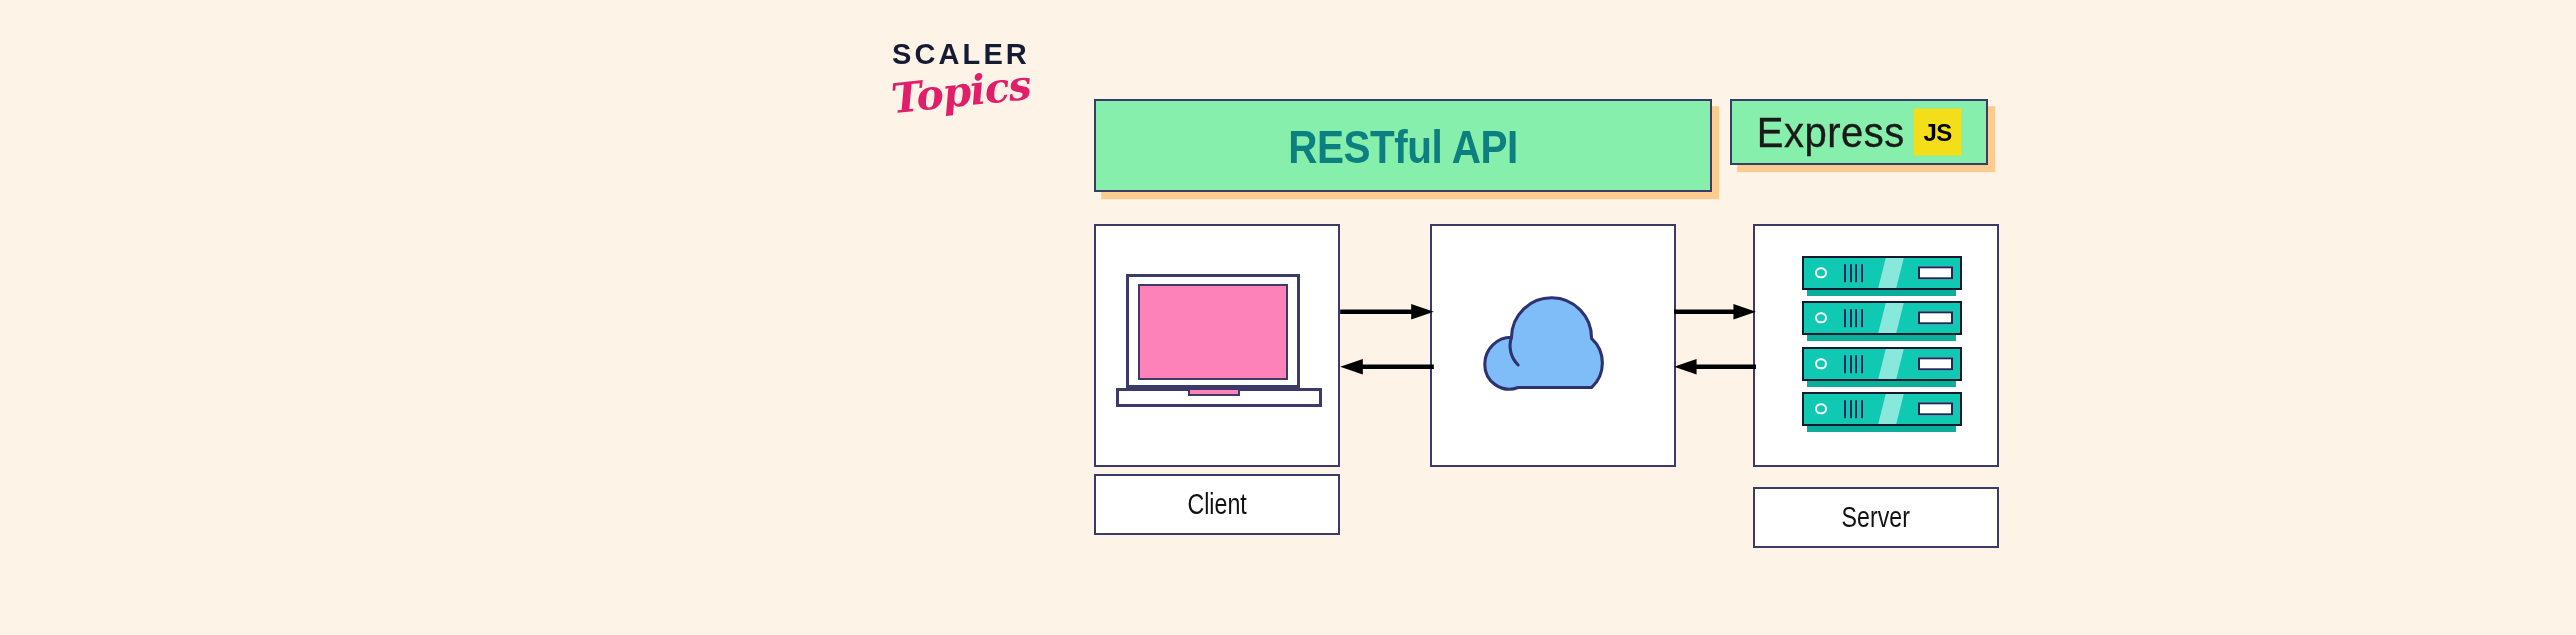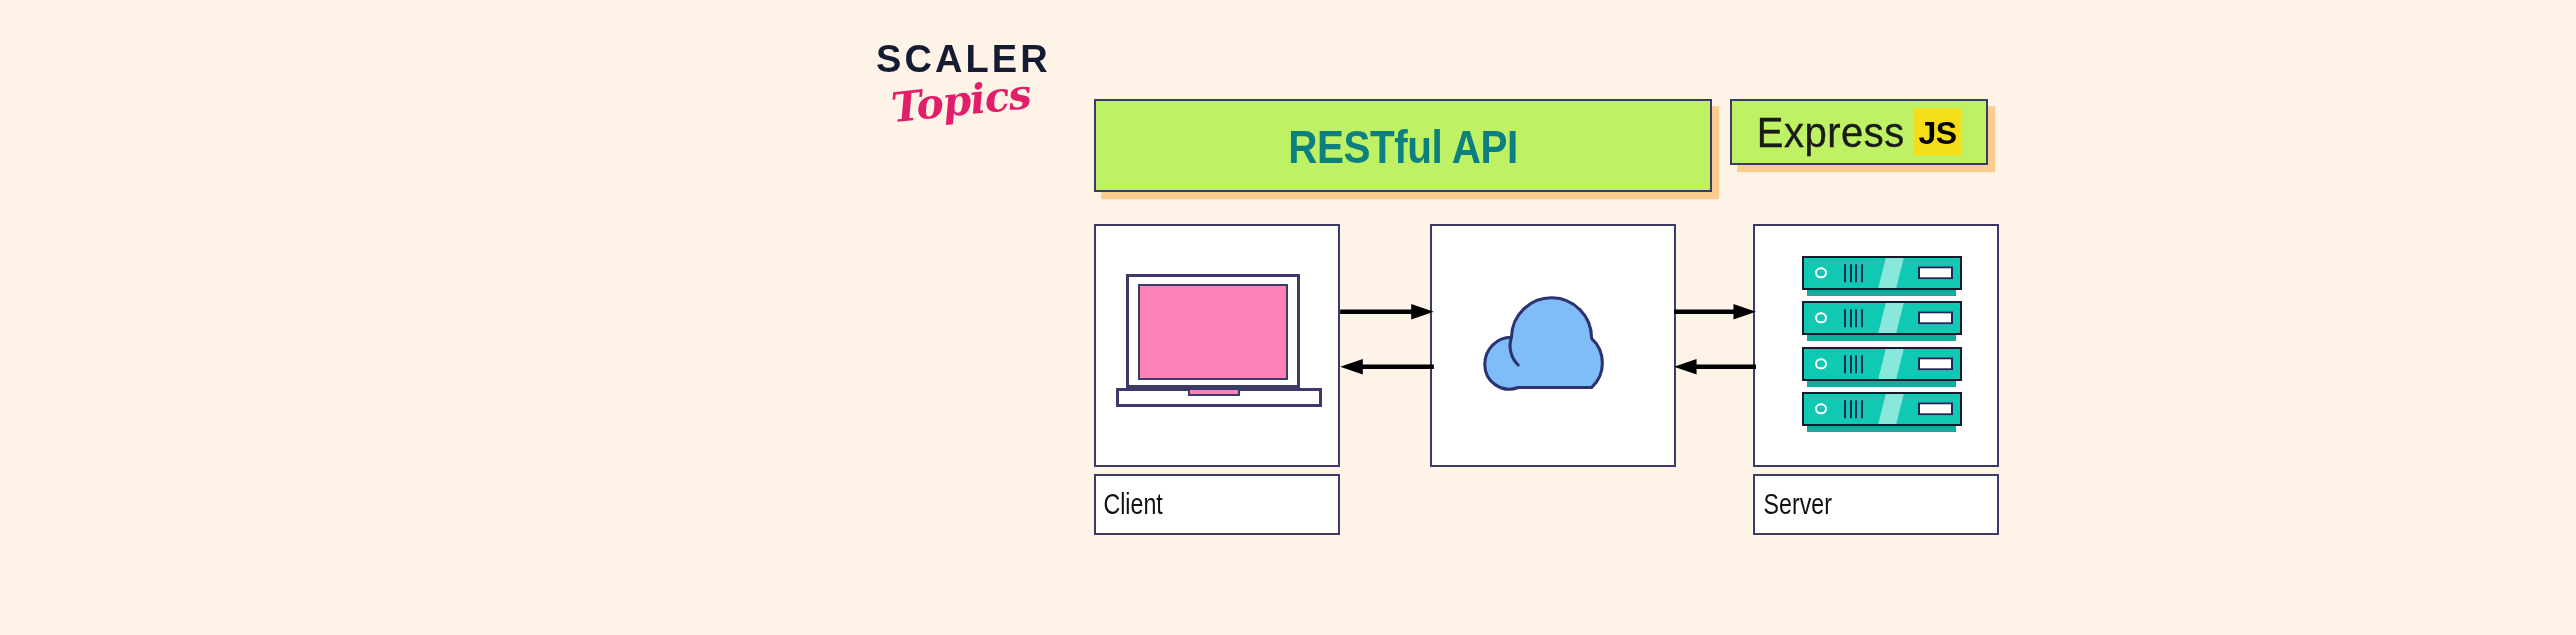--- a/index.html
+++ b/index.html
@@ -28,21 +28,21 @@
   #logo {
     position: absolute;
     left: 876px;
     top: 40px;
     width: 170px;
     height: 88px;
   }
   #logo .logo-scaler {
     font-family: "Liberation Sans", sans-serif;
     font-weight: bold;
-    font-size: 38px;
+    font-size: 29px;
     letter-spacing: 3.1px;
     color: #141B33;
     line-height: 1;
     text-align: center;
     white-space: nowrap;
   }
   #logo .logo-topics {
     font-family: "DejaVu Serif", serif;
     font-style: italic;
     font-weight: bold;
@@ -52,21 +52,21 @@
     text-align: center;
     margin-top: 3.1px;
     letter-spacing: -1px;
     transform: rotate(-6deg);
     white-space: nowrap;
   }
 
   
   .card {
     position: absolute;
-    background: #bef264;
+    background: #86efac;
     border: 2.6px solid #3B3A68;
     box-sizing: border-box;
     box-shadow: 7.2px 7.2px 0 0 #FBCC90;
   }
 
   
   #restful-card {
     left: 1094px;
     top: 99px;
     width: 618px;
@@ -119,21 +119,21 @@
     background: #F4DE1A;
     width: 47px;
     height: 47px;
     display: flex;
     align-items: center;
     justify-content: center;
   }
   #express-js-text {
     font-family: "Liberation Sans", sans-serif;
     font-weight: bold;
-    font-size: 32px;
+    font-size: 24px;
     color: #000000;
     line-height: 1;
     letter-spacing: -0.5px;
   }
 
   
   .panel {
     position: absolute;
     background: #FFFFFF;
     border: 2.6px solid #3B3A68;
@@ -150,25 +150,25 @@
   .label-box {
     position: absolute;
     background: #FFFFFF;
     border: 2.6px solid #3B3A68;
     box-sizing: border-box;
     top: 474px;
     width: 246px;
     height: 61px;
     display: flex;
     align-items: center;
-    justify-content: flex-start;
+    justify-content: center;
   }
   #label-client { left: 1094px; }
   #label-rest   { left: 1430px; }
-  #label-server { left: 1753px; }
+  #label-server { left: 1753px; margin-top: 13px; }
   .label-text {
     font-family: "Liberation Sans", sans-serif;
     font-size: 29px;
     color: #111111;
     transform: scaleX(0.80);
     white-space: nowrap;
   }
 
   
   #laptop {

